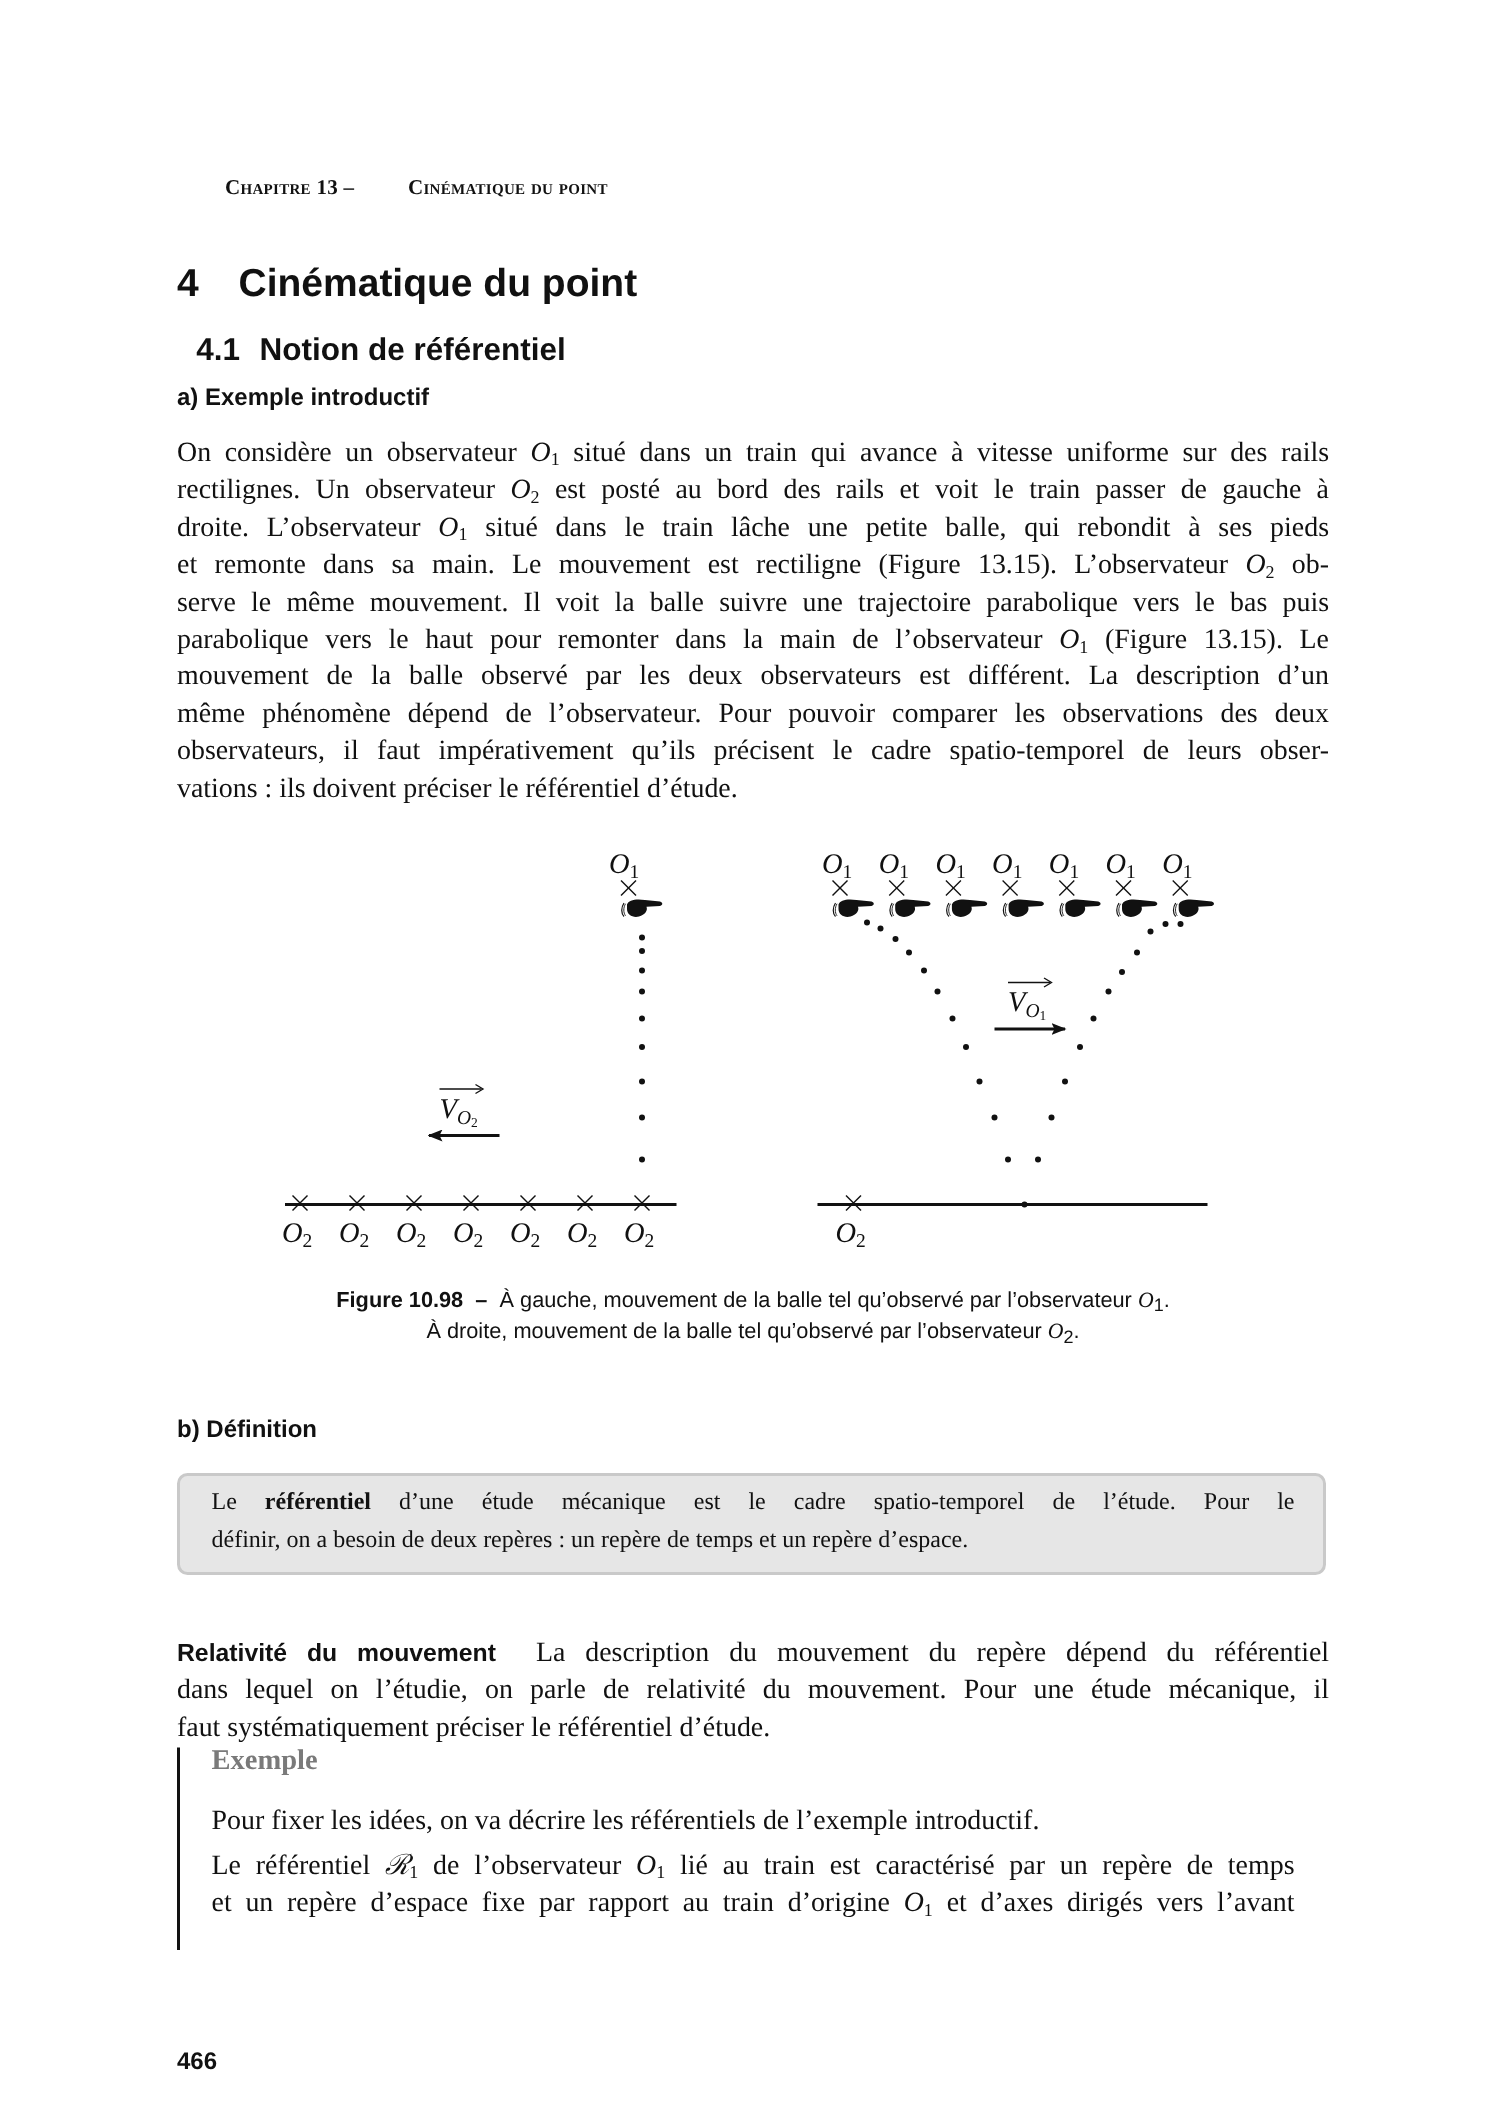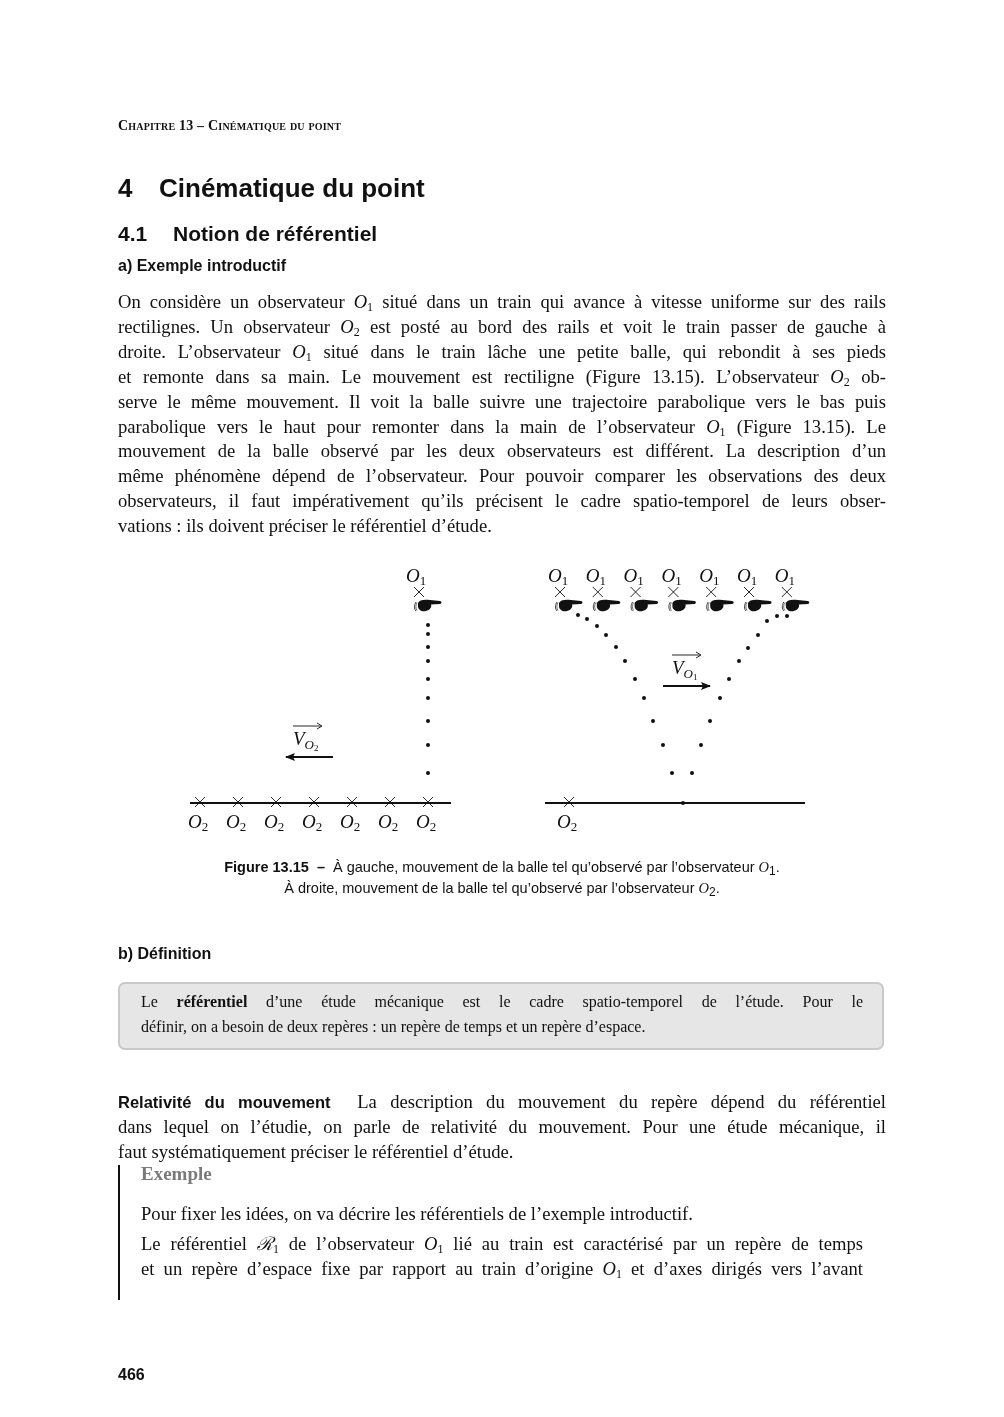--- a/index.html
+++ b/index.html
@@ -1,23 +1,23 @@
 <!DOCTYPE html>
 <html><head>
 <meta charset="utf-8">
 <style>
   html, body { margin: 0; padding: 0; background: #ffffff; }
   body { width: 1004px; height: 1417px; position: relative; overflow: hidden; color: #111; }
   .serif { font-family: "Liberation Serif", "DejaVu Serif", serif; }
   .sans { font-family: "Liberation Sans", "DejaVu Sans", sans-serif; }
   .abs { position: absolute; }
   #running-head { left: 118px; top: 118px; font-size: 14px; font-weight: bold; letter-spacing: 0.2px; }
-  #running-head .sc { font-variant: small-caps; }
+  #running-head .sc { font-variant: small-caps; margin-left: 32px; }
   #sec-title { left: 118px; top: 173px; font-size: 26px; font-weight: bold; }
-  #subsec-title { left: 118px; top: 222px; font-size: 21px; font-weight: bold; }
+  #subsec-title { left: 118px; top: 222px; font-size: 21px; font-weight: bold; text-align: center; }
   .num { display: inline-block; }
   #sec-title .num { width: 41px; }
   #subsec-title .num { width: 55px; }
   #subsub-a { left: 118px; top: 257px; font-size: 16px; font-weight: bold; }
   .para { left: 118px; width: 768px; font-size: 18.6px; line-height: 24.9px; text-align: justify; }
   .para .ln { display: block; text-align-last: justify; white-space: nowrap; }
   .para .ln.last { text-align-last: left; }
   #intro-para { top: 290px; }
   i.m { font-style: italic; }
   sub { font-size: 12px; vertical-align: -3px; line-height: 0; font-style: normal; }
@@ -215,21 +215,21 @@
       <circle cx="787" cy="616" r="2" fill="#111"></circle>
       <line x1="663" y1="686" x2="710" y2="686" stroke="#111" stroke-width="2" marker-end="url(#arrowhead)"></line>
       <text x="672" y="674" font-size="19" font-style="italic" fill="#111">V<tspan font-size="13" dy="4">O</tspan><tspan font-size="9" font-style="normal" dy="2">1</tspan></text>
       <line x1="672" y1="655" x2="700" y2="655" stroke="#111" stroke-width="0.9"></line>
       <path d="M696,652 L701,655 L696,658" stroke="#111" stroke-width="0.9" fill="none"></path>
     </g>
 </svg>
 
 <div id="caption" class="abs sans">
   <div>
-    <b>Figure 13.15</b>
+    <b>Figure 10.98</b>
     <b>&nbsp;<span>–</span>&nbsp;</b>
     <span>À gauche, mouvement de la balle tel qu’observé par l’observateur </span><i class="m serif">O</i><sub>1</sub>.
   </div>
   <div>
     <span>À droite, mouvement de la balle tel qu’observé par l’observateur </span><i class="m serif">O</i><sub>2</sub>.
   </div>
 </div>
 
 <div id="subsub-b" class="abs sans">b) Définition</div>
 

